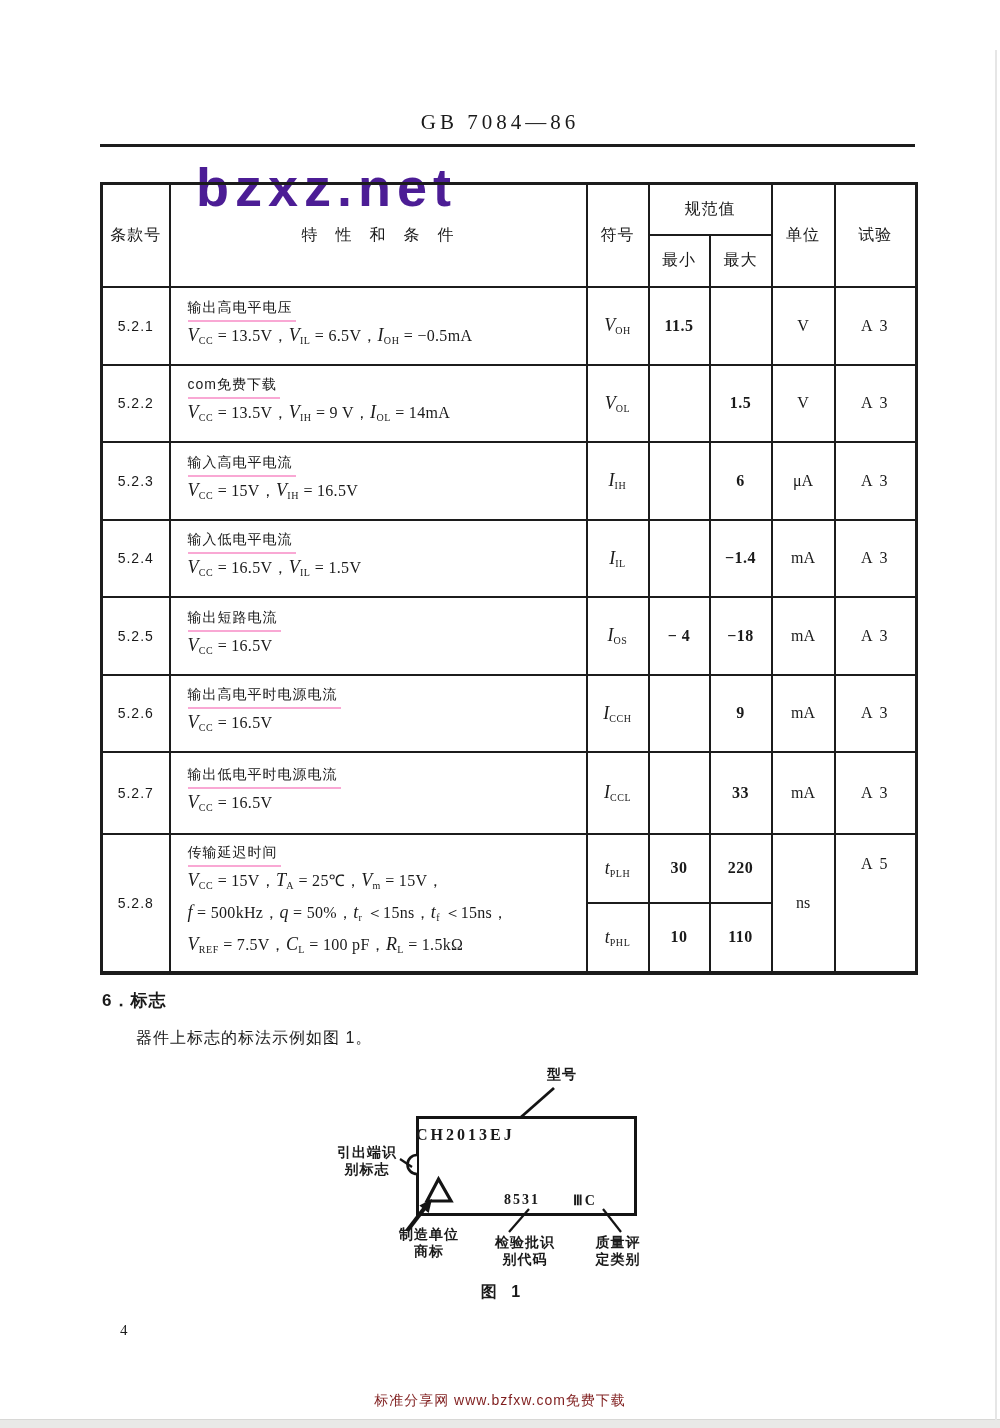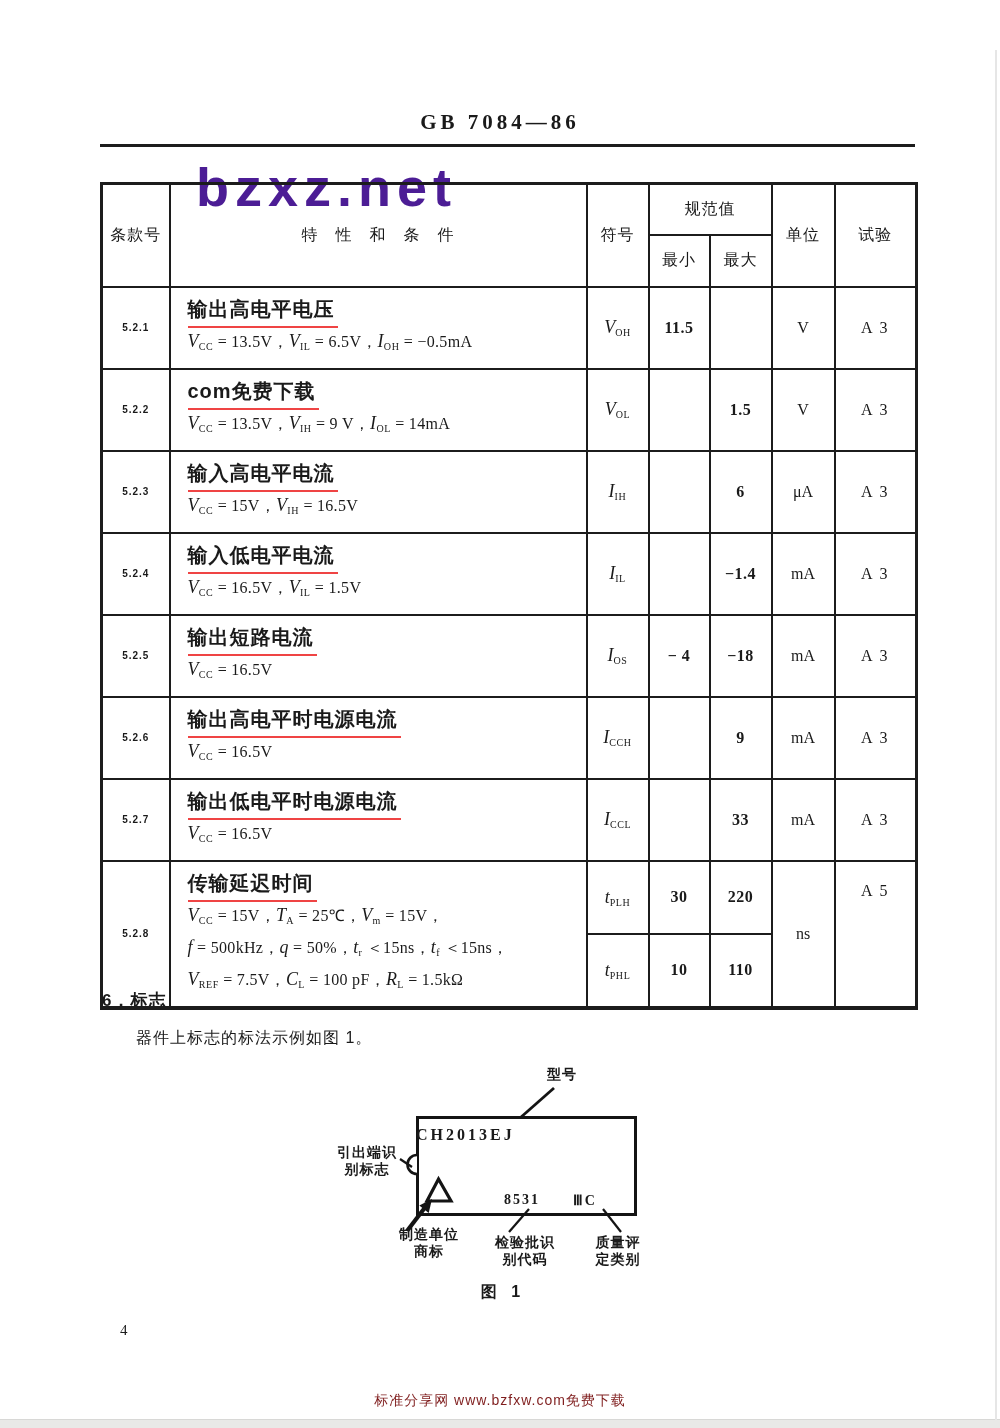--- a/index.html
+++ b/index.html
@@ -1,35 +1,35 @@
 <!DOCTYPE html>
 <html><head>
 <meta charset="utf-8">
 <style>
   html,body{margin:0;padding:0}
   body{width:1000px;height:1428px;position:relative;background:#ffffff;
        font-family:"Liberation Sans",sans-serif;color:#1a1a1a;overflow:hidden}
 
   .doc-title{position:absolute;top:110px;left:0;width:100%;text-align:center;
-    font-family:"Liberation Serif",serif;font-weight:bold;font-size:21px;letter-spacing:4px}
+    font-family:"Liberation Serif",serif;font-weight:normal;font-size:21px;letter-spacing:4px}
   .title-rule{position:absolute;left:100px;top:144px;width:815px;height:3px;background:#1c1c1c}
   .watermark{position:absolute;left:196px;top:160px;font-size:54px;font-weight:bold;
     color:#4c1d95;letter-spacing:6px;line-height:1;z-index:0;font-family:"Liberation Sans",sans-serif}
 
   table.spec{position:absolute;left:100px;top:182px;width:815px;border-collapse:collapse;
     table-layout:fixed;background:transparent;border:3px solid #1c1c1c;border-bottom-width:4px;z-index:1}
   .spec th,.spec td{border:2px solid #1c1c1c;padding:0;text-align:center;vertical-align:middle;background:transparent}
   .spec thead tr.h1{height:51px}
   .spec thead tr.h2{height:52px}
   .spec thead th{font-size:16px;font-weight:normal;letter-spacing:1px}
   th.chead{letter-spacing:2px}
-  td.clause{font-weight:bold;font-size:10px;letter-spacing:1px}
+  td.clause{font-weight:normal;font-size:14px;letter-spacing:1px}
   td.char{text-align:left;padding:8px 8px 8px 17px}
-  .ctitle span{display:inline-block;border-bottom:2px solid #ef4444;padding:0 3px 3px 0;
-    font-size:20px;font-weight:bold;letter-spacing:1px}
+  .ctitle span{display:inline-block;border-bottom:2px solid #f9a8d4;padding:0 3px 3px 0;
+    font-size:14px;font-weight:normal;letter-spacing:1px}
   .ccond{font-family:"Liberation Serif",serif;font-size:16px;letter-spacing:.3px;line-height:26px}
   .mv{font-family:"Liberation Serif",serif;font-style:italic;font-size:18px}
   .ms{font-size:10px;letter-spacing:.6px;vertical-align:-3px;font-family:"Liberation Serif",serif;font-style:normal}
   td.sym{font-size:17px}
   td.val{font-family:"Liberation Serif",serif;font-size:16px;font-weight:600;letter-spacing:.5px}
   td.unit{font-family:"Liberation Serif",serif;font-size:16px}
   td.test{font-family:"Liberation Serif",serif;font-size:16px;letter-spacing:2px}
   td.testtop{vertical-align:top;padding-top:20px}
 
   .sec-heading{position:absolute;left:102px;top:989px;font-size:17px;font-weight:bold;letter-spacing:1px}

